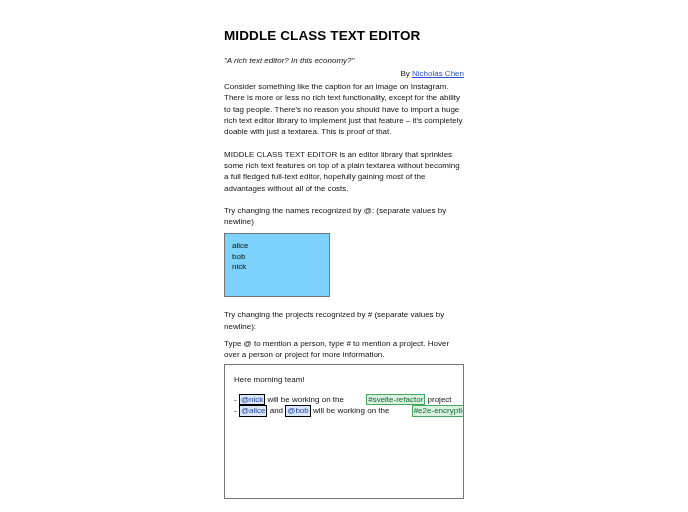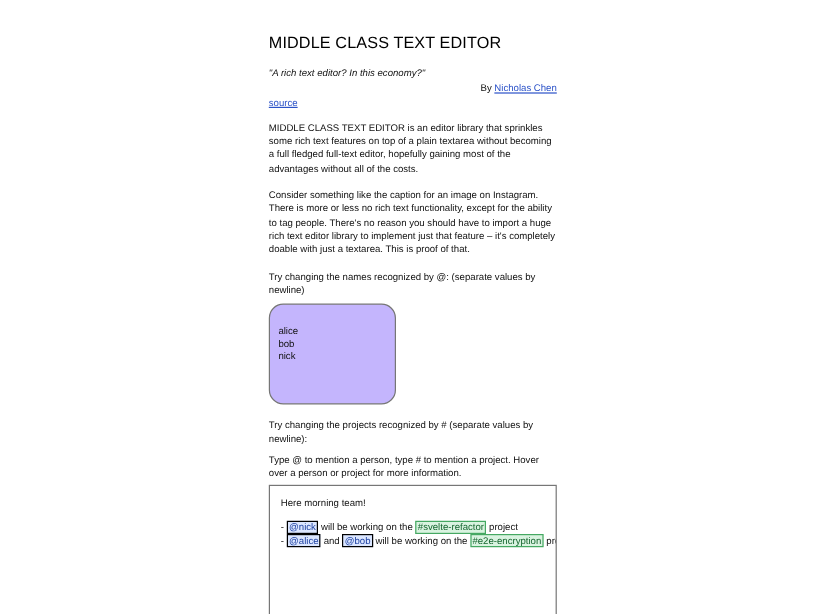--- a/index.html
+++ b/index.html
@@ -19,21 +19,21 @@
     width: 688px;
     height: 512px;
     box-sizing: border-box;
     padding: 28px 224px 0 224px;
   }
   .content {
     width: 240px;
   }
   h1.title {
     font-size: 13.5px;
-    font-weight: normal;
+    font-weight: bold;
     letter-spacing: 0.1px;
     margin: 0 0 12px 0;
     line-height: 1.2;
     color: #000000;
   }
   .quote {
     font-size: 8px;
     font-style: italic;
     margin: 0 0 2px 0;
     line-height: 1.35;
@@ -69,24 +69,24 @@
     font-size: 8px;
     line-height: 1.4;
     margin: 0 0 6px 0;
     color: #111111;
   }
   textarea.config-box {
     display: block;
     width: 90px;
     height: 48px;
     box-sizing: content-box;
-    padding: 17px 7px;
+    padding: 7px 7px;
     border: 1px solid #767676;
-    border-radius: 12px;
-    background: #c4b5fd;
+    border-radius: 0;
+    background: #7dd3fc;
     font-family: "Liberation Sans", sans-serif;
     font-size: 8px;
     line-height: 1.32;
     color: #111111;
     resize: none;
     outline: none;
     overflow: hidden;
     margin: 0 0 12px 0;
   }
   textarea.projects-box {
@@ -130,43 +130,41 @@
     color: #1b3fa0;
     line-height: 1.15;
   }
   .tag-project {
     display: inline-block;
     padding: 0 1px;
     background: #d9f3e0;
     border: 1px solid #45a862;
     color: #15662f;
     line-height: 1.15;
+    margin-left: 20px;
   }
 </style>
 </head>
 <body>
 
 <div class="page">
   <div class="content">
 
     <h1 class="title">MIDDLE CLASS TEXT EDITOR</h1>
 
     <p class="quote">"A rich text editor? In this economy?"</p>
 
     <p class="byline">
       <span>By </span><a class="author-link">Nicholas Chen</a>
     </p>
 
-    <p class="source-line">
-      <a class="source-link">source</a>
-    </p>
+
+    <p class="body-text">Consider something like the caption for an image on Instagram. There is more or less no rich text functionality, except for the ability to tag people. There's no reason you should have to import a huge rich text editor library to implement just that feature – it's completely doable with just a textarea. This is proof of that.</p>
 
     <p class="body-text lead">MIDDLE CLASS TEXT EDITOR is an editor library that sprinkles some rich text features on top of a plain textarea without becoming a full fledged full-text editor, hopefully gaining most of the advantages without all of the costs.</p>
-
-    <p class="body-text">Consider something like the caption for an image on Instagram. There is more or less no rich text functionality, except for the ability to tag people. There's no reason you should have to import a huge rich text editor library to implement just that feature – it's completely doable with just a textarea. This is proof of that.</p>
 
     <p class="hint">Try changing the names recognized by @: (separate values by newline)</p>
 
     <textarea class="config-box" spellcheck="false" placeholder="" style="">alice
 bob
 nick</textarea>
 
     <p class="hint">Try changing the projects recognized by # (separate values by newline):</p>
 
 

